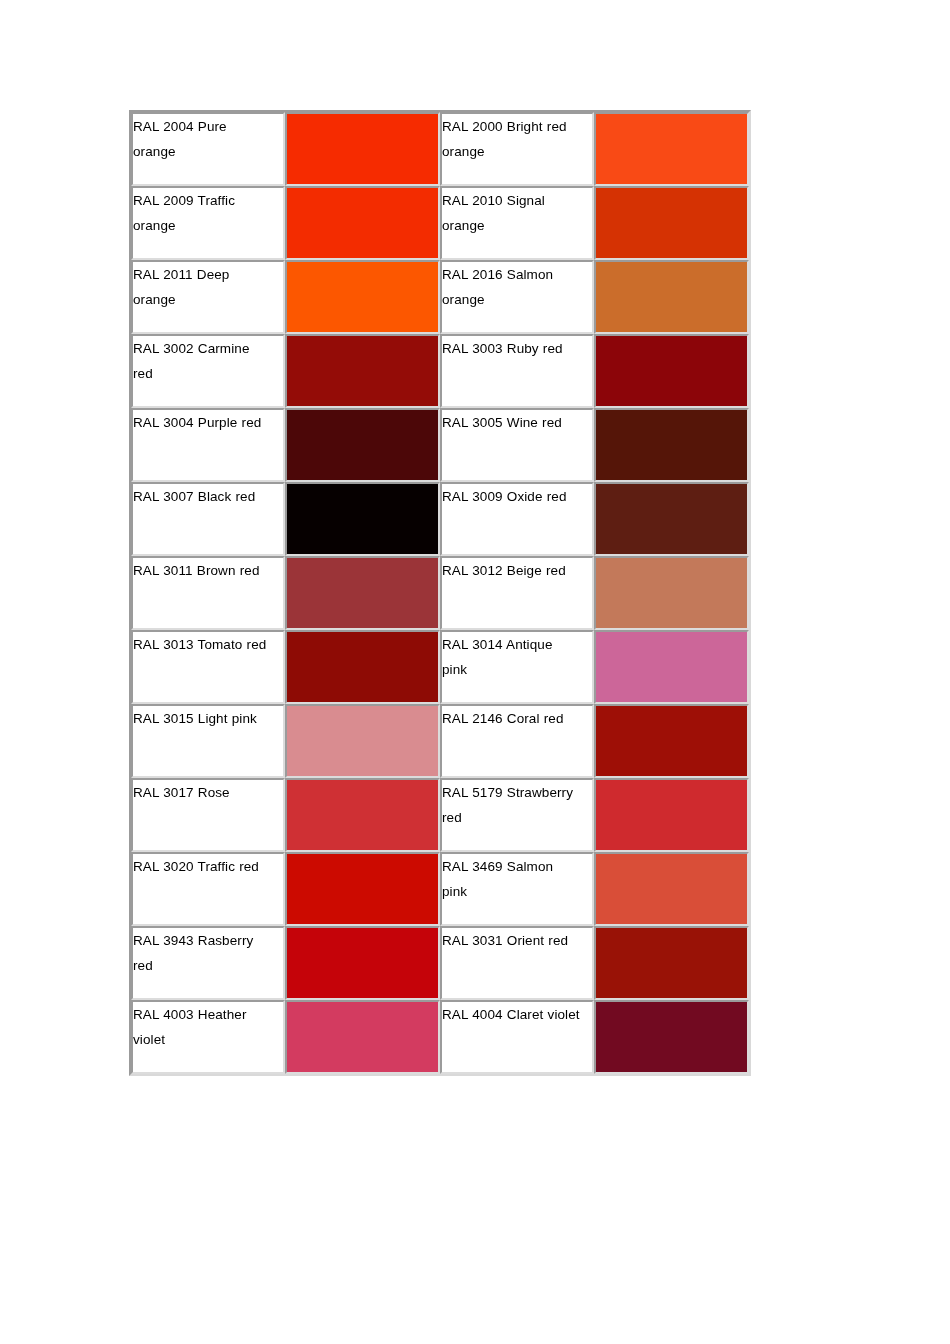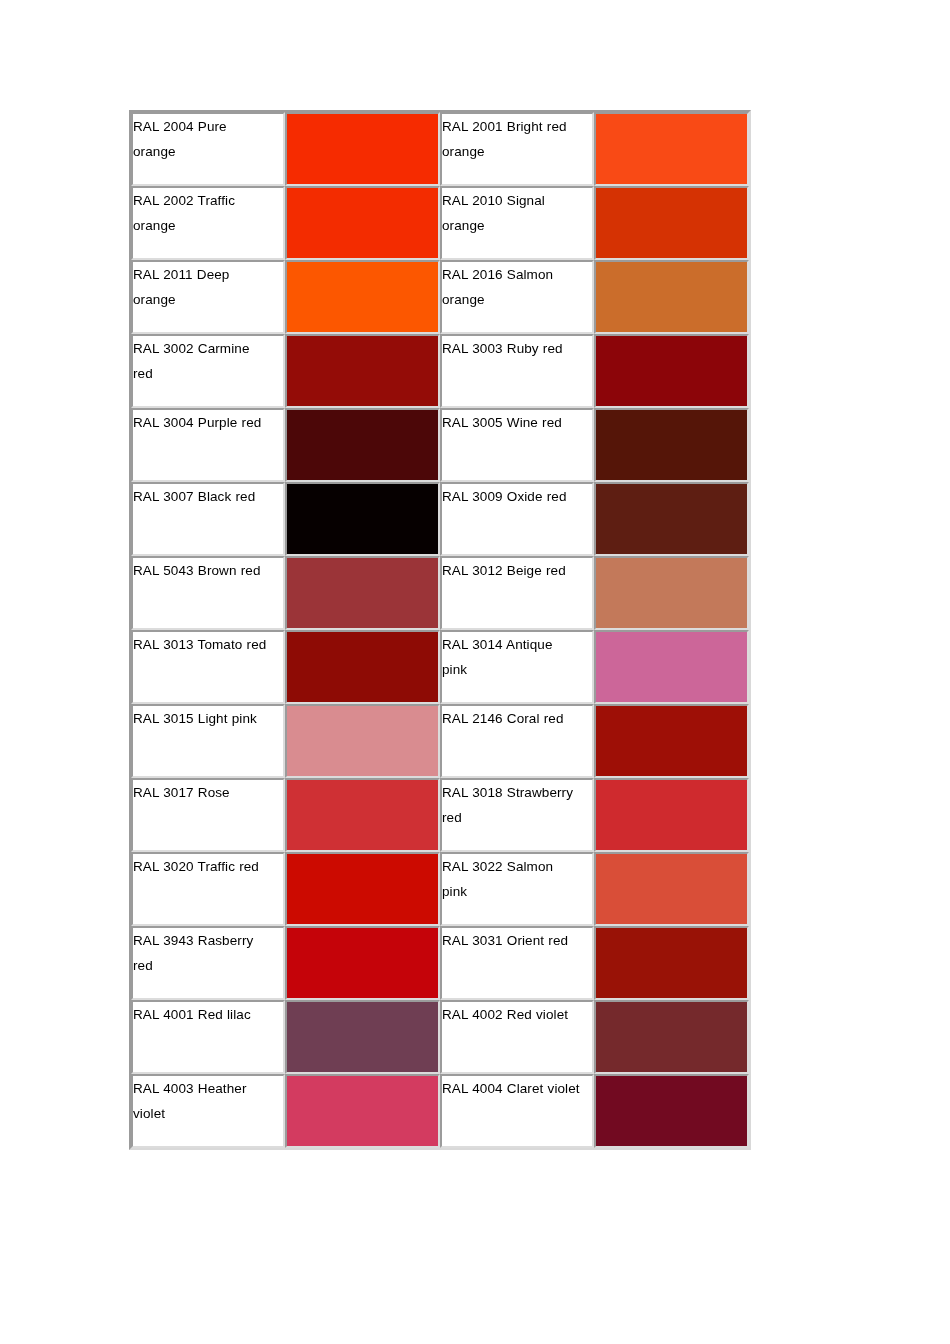--- a/index.html
+++ b/index.html
@@ -89,29 +89,29 @@
     <table class="ral-table">
       <tbody id="ral-tbody">
           <tr>
             <td class="name-cell">
               <div class="label">RAL 2004 Pure orange</div>
             </td>
             <td class="swatch-cell">
               <span class="swatch" style="background-color: rgb(246, 43, 0);"></span>
             </td>
             <td class="name-cell">
-              <div class="label">RAL 2001 Bright red orange</div>
+              <div class="label">RAL 2000 Bright red orange</div>
             </td>
             <td class="swatch-cell">
               <span class="swatch" style="background-color: rgb(249, 74, 21);"></span>
             </td>
           </tr>
           <tr>
             <td class="name-cell">
-              <div class="label">RAL 2002 Traffic orange</div>
+              <div class="label">RAL 2009 Traffic orange</div>
             </td>
             <td class="swatch-cell">
               <span class="swatch" style="background-color: rgb(243, 44, 0);"></span>
             </td>
             <td class="name-cell">
               <div class="label">RAL 2010 Signal orange</div>
             </td>
             <td class="swatch-cell">
               <span class="swatch" style="background-color: rgb(213, 50, 3);"></span>
             </td>
@@ -167,21 +167,21 @@
             </td>
             <td class="name-cell">
               <div class="label">RAL 3009 Oxide red</div>
             </td>
             <td class="swatch-cell">
               <span class="swatch" style="background-color: rgb(94, 30, 18);"></span>
             </td>
           </tr>
           <tr>
             <td class="name-cell">
-              <div class="label">RAL 5043 Brown red</div>
+              <div class="label">RAL 3011 Brown red</div>
             </td>
             <td class="swatch-cell">
               <span class="swatch" style="background-color: rgb(155, 52, 56);"></span>
             </td>
             <td class="name-cell">
               <div class="label">RAL 3012 Beige red</div>
             </td>
             <td class="swatch-cell">
               <span class="swatch" style="background-color: rgb(195, 121, 90);"></span>
             </td>
@@ -215,66 +215,52 @@
             </td>
           </tr>
           <tr>
             <td class="name-cell">
               <div class="label">RAL 3017 Rose</div>
             </td>
             <td class="swatch-cell">
               <span class="swatch" style="background-color: rgb(207, 48, 52);"></span>
             </td>
             <td class="name-cell">
-              <div class="label">RAL 3018 Strawberry red</div>
+              <div class="label">RAL 5179 Strawberry red</div>
             </td>
             <td class="swatch-cell">
               <span class="swatch" style="background-color: rgb(207, 42, 46);"></span>
             </td>
           </tr>
           <tr>
             <td class="name-cell">
               <div class="label">RAL 3020 Traffic red</div>
             </td>
             <td class="swatch-cell">
               <span class="swatch" style="background-color: rgb(204, 10, 0);"></span>
             </td>
             <td class="name-cell">
-              <div class="label">RAL 3022 Salmon pink</div>
+              <div class="label">RAL 3469 Salmon pink</div>
             </td>
             <td class="swatch-cell">
               <span class="swatch" style="background-color: rgb(217, 78, 56);"></span>
             </td>
           </tr>
           <tr>
             <td class="name-cell">
               <div class="label">RAL 3943 Rasberry red</div>
             </td>
             <td class="swatch-cell">
               <span class="swatch" style="background-color: rgb(197, 3, 9);"></span>
             </td>
             <td class="name-cell">
               <div class="label">RAL 3031 Orient red</div>
             </td>
             <td class="swatch-cell">
               <span class="swatch" style="background-color: rgb(153, 18, 6);"></span>
-            </td>
-          </tr>
-          <tr>
-            <td class="name-cell">
-              <div class="label">RAL 4001 Red lilac</div>
-            </td>
-            <td class="swatch-cell">
-              <span class="swatch" style="background-color: rgb(111, 62, 83);"></span>
-            </td>
-            <td class="name-cell">
-              <div class="label">RAL 4002 Red violet</div>
-            </td>
-            <td class="swatch-cell">
-              <span class="swatch" style="background-color: rgb(117, 41, 44);"></span>
             </td>
           </tr>
           <tr>
             <td class="name-cell">
               <div class="label">RAL 4003 Heather violet</div>
             </td>
             <td class="swatch-cell">
               <span class="swatch" style="background-color: rgb(211, 59, 96);"></span>
             </td>
             <td class="name-cell">

